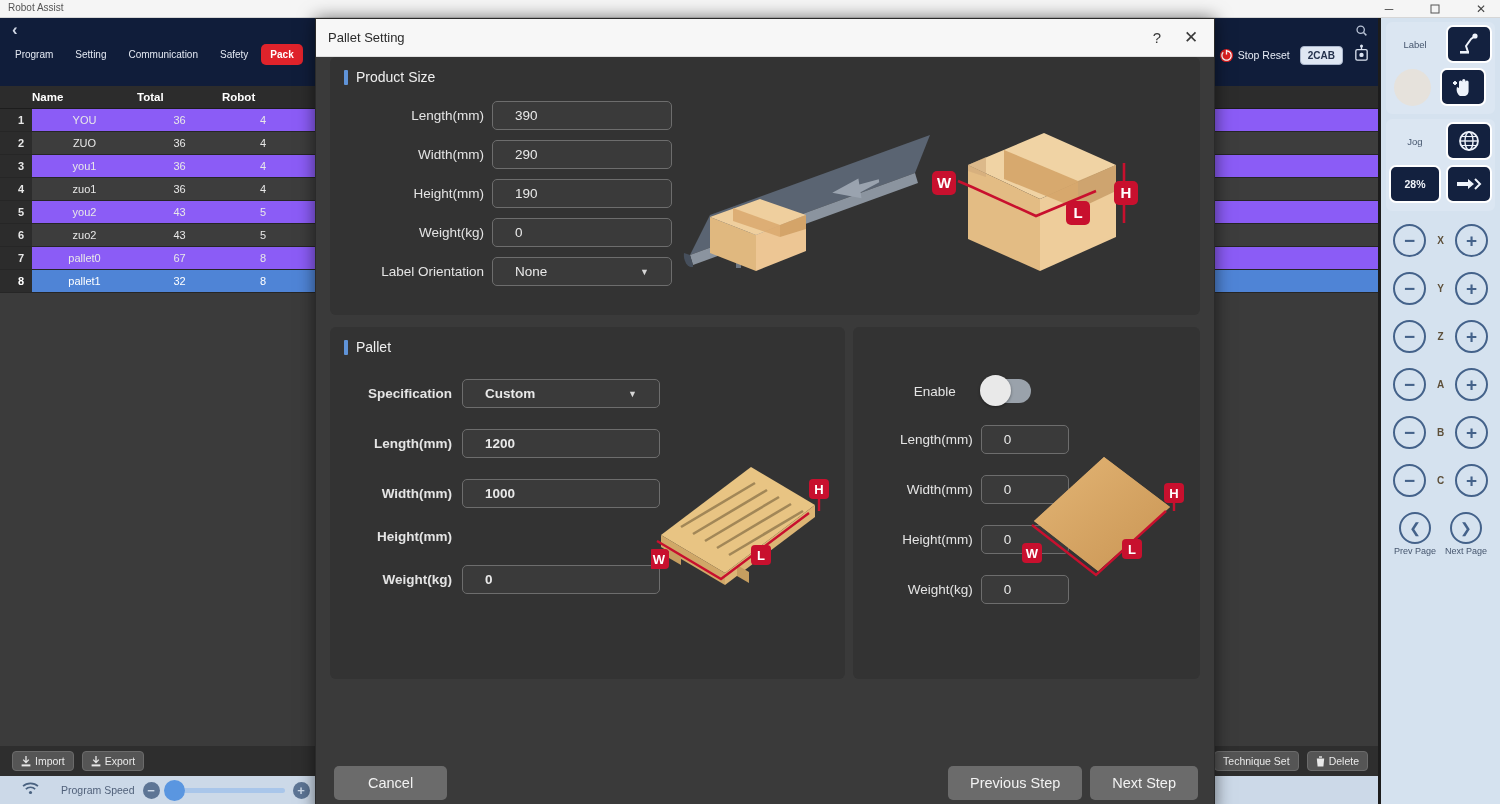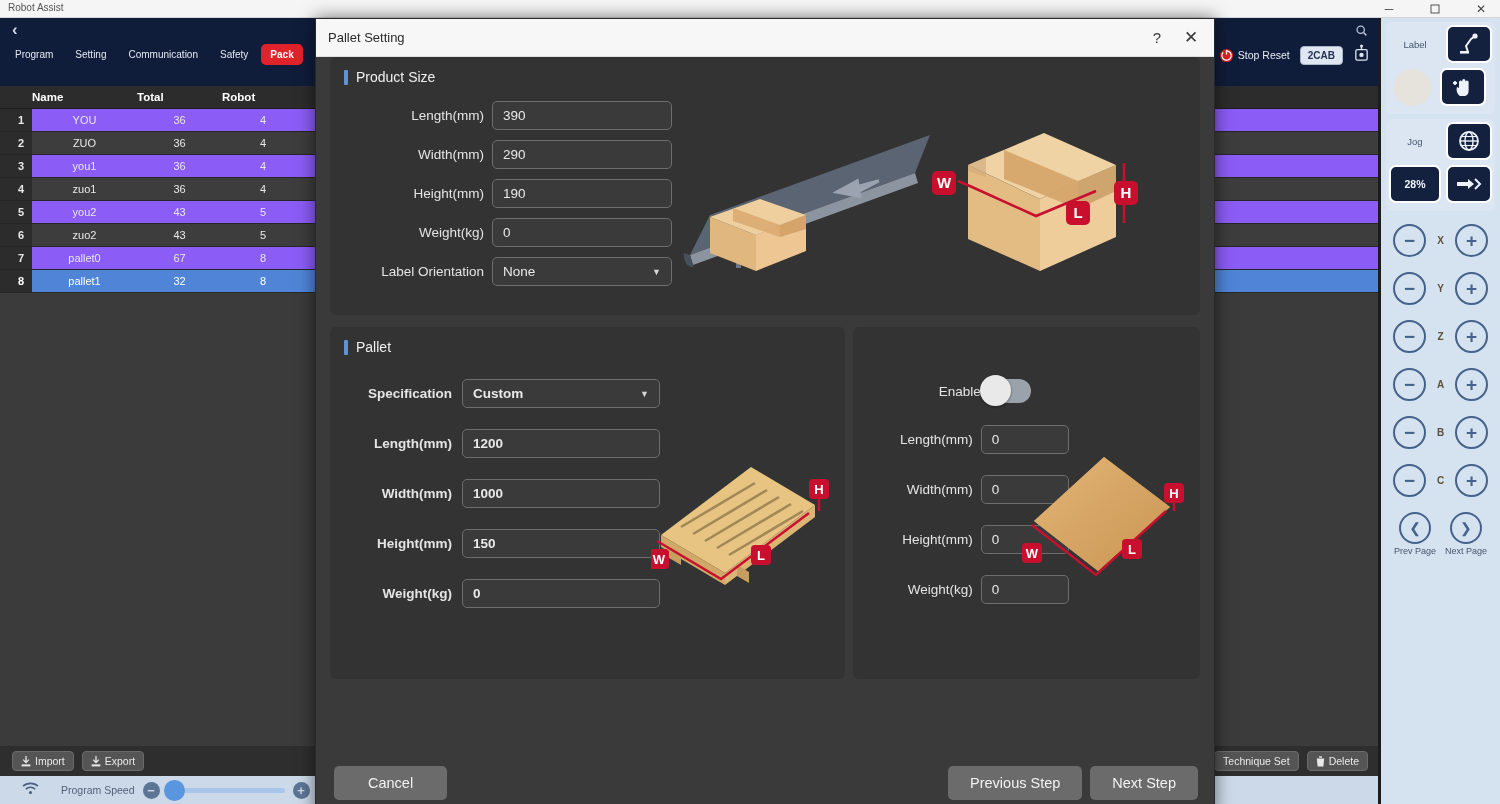--- a/index.html
+++ b/index.html
@@ -203,21 +203,21 @@
     display: flex; align-items: center; gap: 8px;
     padding: 12px 0 6px 14px;
   }
   .panel-title i { display: block; width: 4px; height: 15px; background: #5f93d8; border-radius: 1px; }
   .panel-title span { font-size: 14px; color: #efefef; }
 
   .form-row { display: flex; align-items: center; margin-bottom: 10px; }
   .form-lbl { font-size: 13.5px; color: #e4e4e4; text-align: right; }
   .fld {
     background: #3a3a3a; border: 1px solid #6d6d6d; border-radius: 5px;
-    color: #e9e9e9; font-size: 13.5px; padding: 6px 10px;
+    color: #e9e9e9; font-size: 13.5px; padding: 6px 22px;
     font-family: "Liberation Sans", sans-serif;
   }
   .fld.sel { display: flex; align-items: center; justify-content: space-between; }
   .caret { font-size: 9px; color: #d6d6d6; }
 
   
   #panel-product { height: 258px; }
   #panel-product .form-lbl { width: 152px; padding-right: 8px; }
   #panel-product .fld { width: 180px; }
   #panel-product .form-area { position: absolute; left: 10px; top: 44px; }
@@ -232,21 +232,21 @@
   #panel-pallet .form-lbl { width: 118px; padding-right: 10px; }
   #panel-pallet .fld { width: 198px; }
   #panel-pallet .form-row { margin-bottom: 21px; font-weight: bold; }
 
   #panel-clapboard .form-area { position: absolute; left: 8px; top: 52px; }
   #panel-clapboard .form-lbl { width: 120px; padding-right: 8px; }
   #panel-clapboard .fld { width: 88px; }
   #panel-clapboard .form-row { margin-bottom: 21px; }
 
   .toggle-row { display: flex; align-items: center; margin-bottom: 22px; }
-  .toggle-lbl { width: 120px; padding-right: 0; text-align: right; font-size: 13.5px; color: #e4e4e4; }
+  .toggle-lbl { width: 120px; padding-right: 25px; text-align: right; font-size: 13.5px; color: #e4e4e4; }
   .toggle {
     width: 50px; height: 24px; border-radius: 12px; background: #9aa2ab; position: relative;
   }
   .toggle .knob {
     position: absolute; left: -1px; top: -4px; width: 31px; height: 31px;
     border-radius: 50%; background: #e9e9e9; box-shadow: 0 1px 3px rgba(0,0,0,.4);
   }
 
   .art-pallet { position: absolute; right: 8px; bottom: 72px; width: 186px; height: 160px; }
   .art-clap { position: absolute; right: 6px; bottom: 78px; width: 172px; height: 160px; }
@@ -648,21 +648,20 @@
             <div class="form-row">
               <div class="form-lbl">Length(mm)</div>
               <div class="fld">1200</div>
             </div>
             <div class="form-row">
               <div class="form-lbl">Width(mm)</div>
               <div class="fld">1000</div>
             </div>
             <div class="form-row">
               <div class="form-lbl">Height(mm)</div>
-              <div class="fld">150</div>
             </div>
             <div class="form-row">
               <div class="form-lbl">Weight(kg)</div>
               <div class="fld">0</div>
             </div>
           </div>
 
           <svg class="art-pallet" viewBox="0 0 186 160">
             <g transform="translate(4,6)">
               <path d="M6 82 L96 14 L160 52 L70 120 Z" fill="#e8c483"></path>

